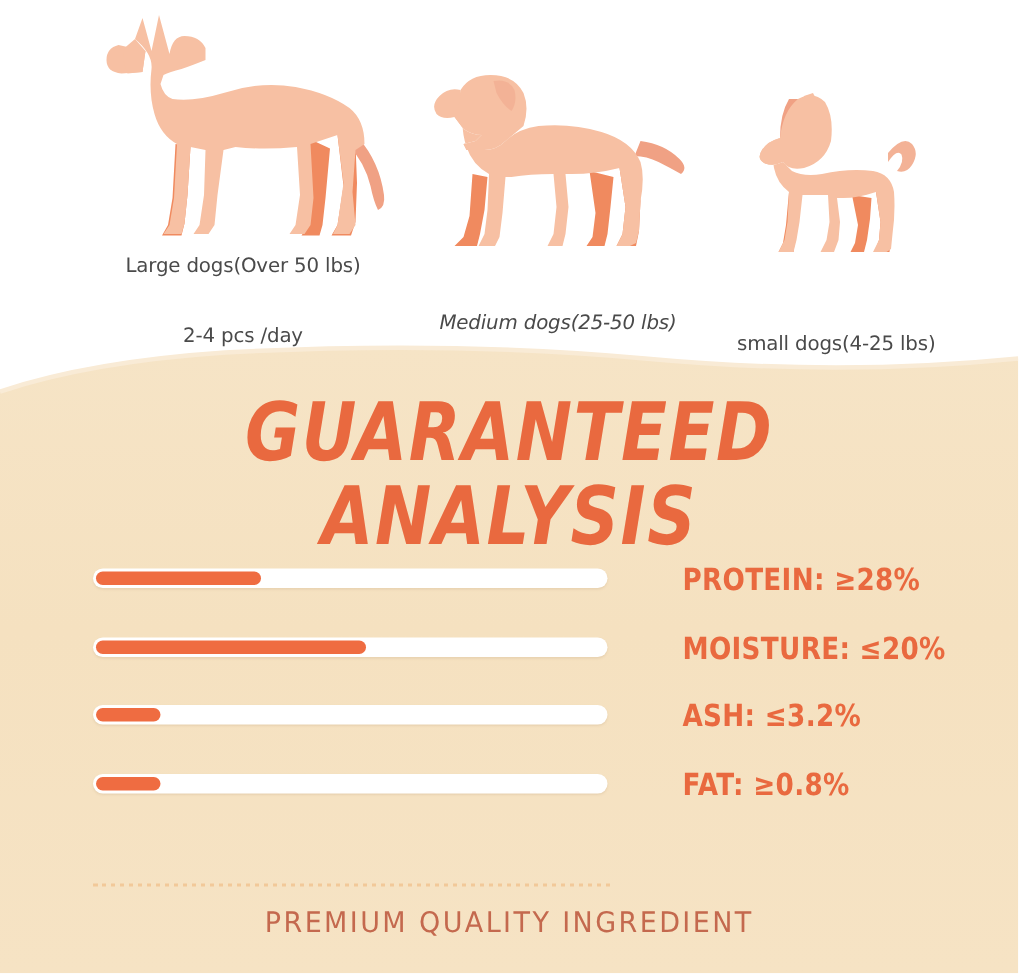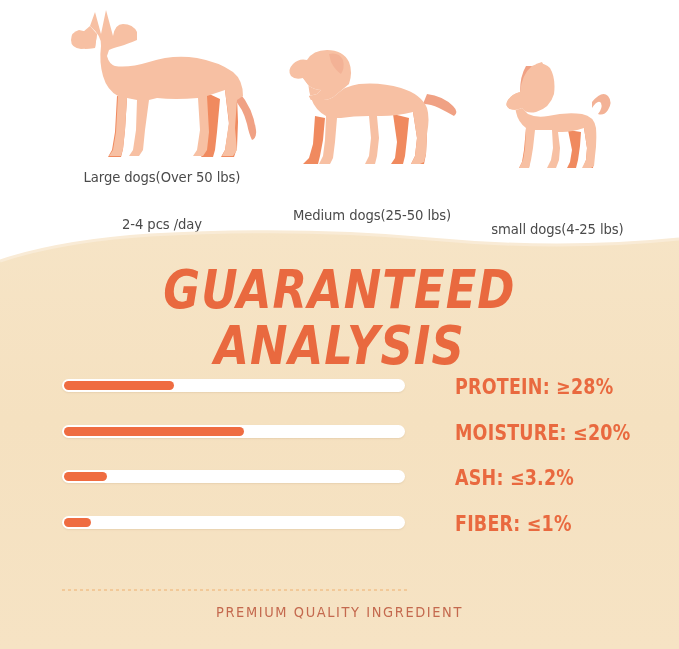--- a/index.html
+++ b/index.html
@@ -46,21 +46,21 @@
     font-size: 13.2px;
     color: #4a4a4a;
     line-height: 1.45;
     letter-spacing: -0.1px;
     white-space: nowrap;
   }
   .dog-caption .line2 { display: block; margin-top: 28px; }
 
   
   #col-large  { left: 48px;  top: 4px;  width: 228px; }
-  #col-medium { left: 272px; top: 4px;  width: 200px; }
+  #col-medium { left: 272px; top: 4px;  width: 200px; font-style: italic; }
   #col-small  { left: 470px; top: 4px;  width: 175px; }
 
   #col-large .cap-wrap  { margin-top: 4px; }
   #col-medium .cap-wrap { margin-top: 4px; }
   #col-small .cap-wrap  { margin-top: 4px; }
 
   
   .analysis-panel {
     position: absolute;
     left: 0;
@@ -170,21 +170,21 @@
         rgba(245,225,192,0) 6px);
   }
 
   .panel-footer {
     position: absolute;
     left: 0;
     top: 380px;
     width: 679px;
     text-align: center;
     font-family: "DejaVu Sans", sans-serif;
-    font-size: 13px;
+    font-size: 18px;
     letter-spacing: 1.6px;
     color: #C4694E;
     transform: scaleY(1.05);
   }
 </style>
 </head>
 <body>
 
 <div id="infographic">
 
@@ -351,27 +351,27 @@
           <div class="nutrient-label">MOISTURE: ≤20%</div>
         </div>
 
         <div class="nutrient-row">
           <div class="bar-track">
             <div class="bar-fill" style="width:43px"></div>
           </div>
           <div class="nutrient-label">ASH: ≤3.2%</div>
         </div>
 
-
         <div class="nutrient-row">
           <div class="bar-track">
-            <div class="bar-fill" style="width:27px"></div>
+            <div class="bar-fill" style="width:43px"></div>
           </div>
-          <div class="nutrient-label">FIBER: ≤1%</div>
-        </div>
+          <div class="nutrient-label">FAT: ≥0.8%</div>
+        </div>
+
 
       </div>
 
       <div class="dot-rule"></div>
 
       <div class="panel-footer">PREMIUM QUALITY INGREDIENT</div>
 
     </div>
   </div>
 

